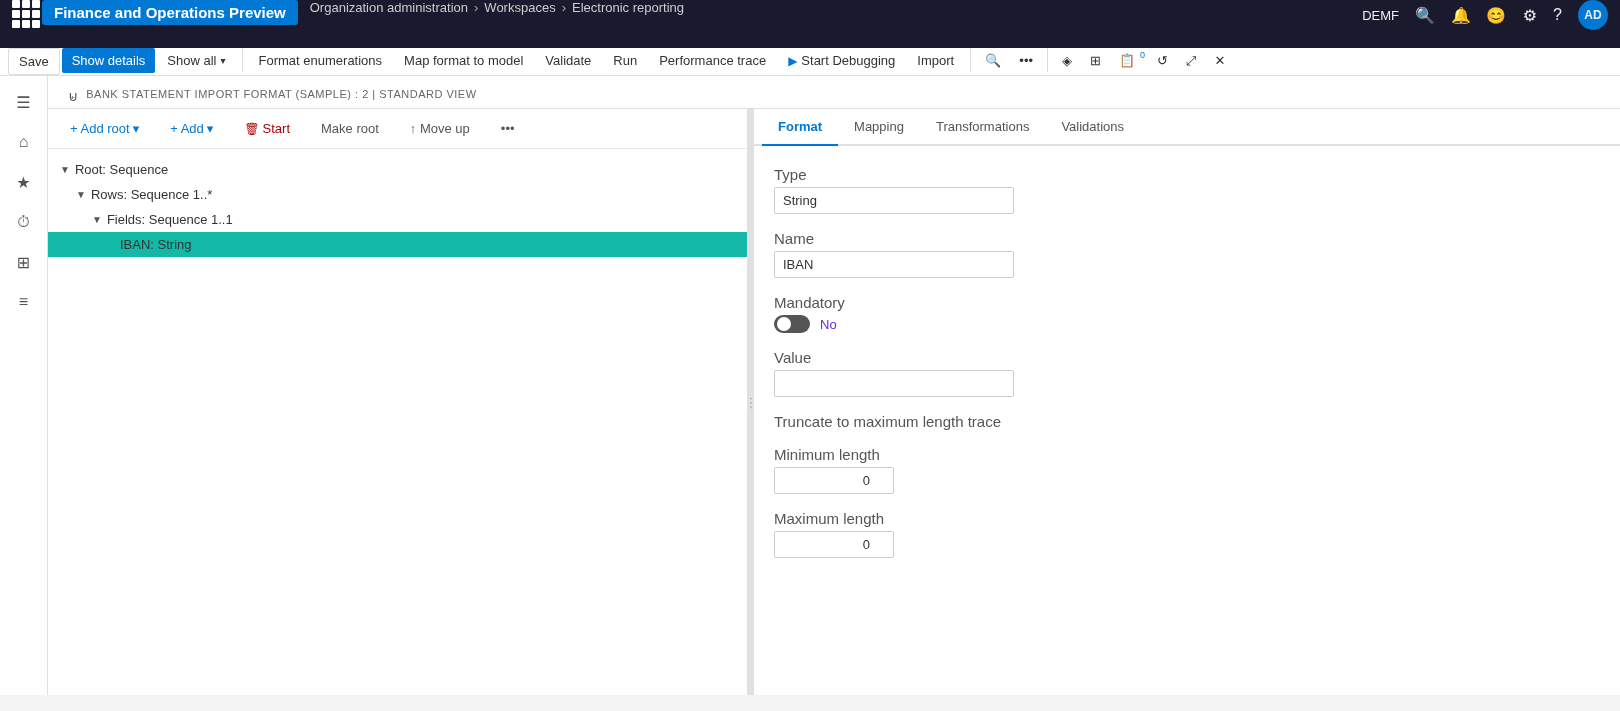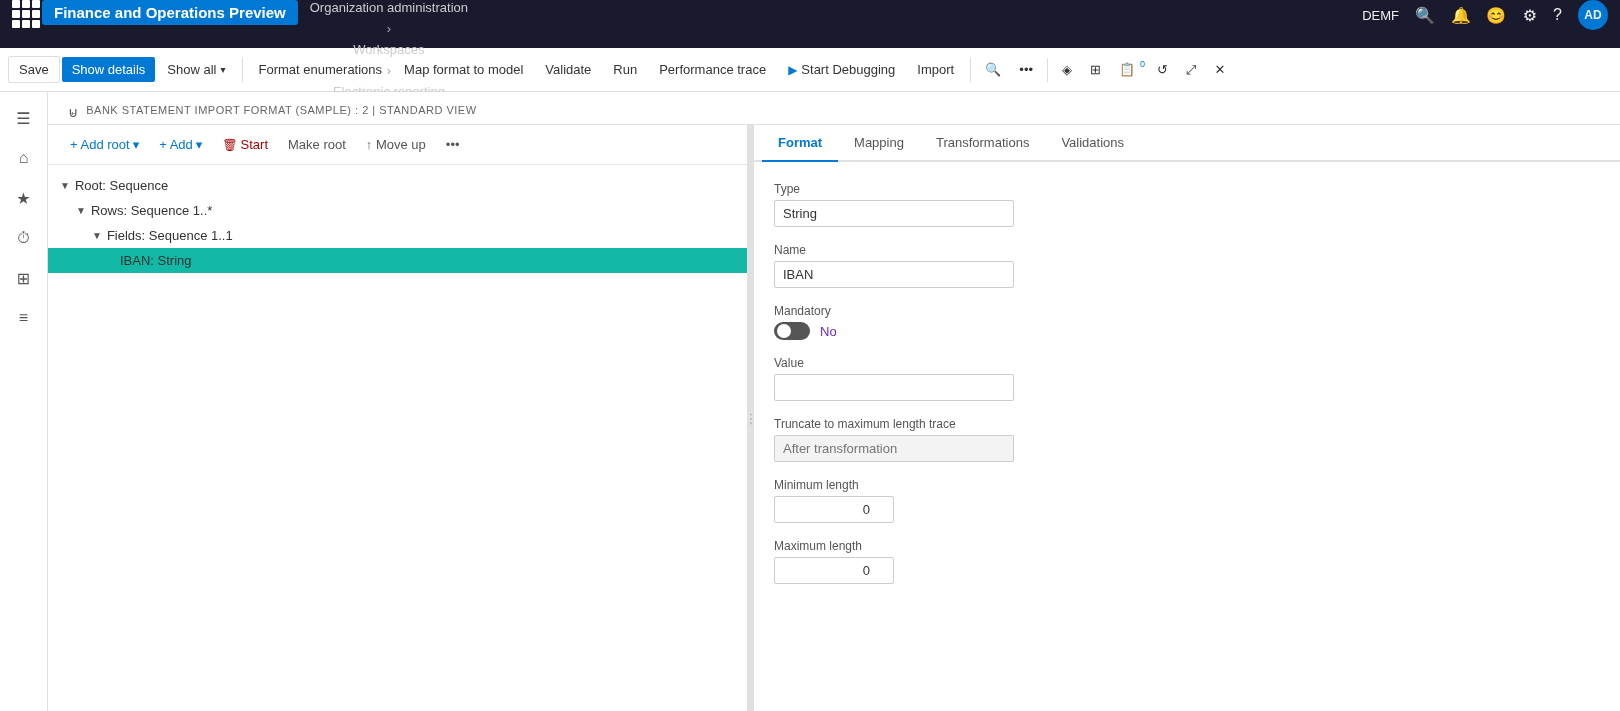--- a/index.html
+++ b/index.html
@@ -18,34 +18,34 @@
     .top-bar-waffle {
       width: 28px; height: 28px;
       display: grid; grid-template-columns: repeat(3,8px); grid-template-rows: repeat(3,8px);
       gap: 2px; cursor: pointer;
     }
     .waffle-dot { background: white; border-radius: 1px; }
     .top-bar-title {
       font-size: 15px; font-weight: 600; color: white;
       background: #0078d4; padding: 4px 12px; border-radius: 3px; margin-right: 10px;
     }
-    .breadcrumb { display: flex; align-items: center; gap: 6px; font-size: 13px; color: #ccc; flex-direction: column; }
+    .breadcrumb { display: flex; align-items: center; gap: 6px; font-size: 13px; color: #ccc; }
     .breadcrumb-sep { color: #aaa; }
     .top-bar-right { margin-left: auto; display: flex; align-items: center; gap: 16px; color: #eee; font-size: 13px; }
     .top-bar-icon { cursor: pointer; font-size: 16px; }
     .avatar { background: #0078d4; border-radius: 50%; width: 30px; height: 30px; display: flex; align-items: center; justify-content: center; font-weight: 700; font-size: 12px; }
 
     
     .toolbar {
       display: flex;
-      align-items: center;
+      align-items: flex-start;
       background: white;
       border-bottom: 1px solid #ddd;
       padding: 0 8px;
-      height: 44px;
+      height: 28px;
       gap: 2px;
     }
     .toolbar-btn {
       display: flex; align-items: center; gap: 4px;
       padding: 5px 10px; border: none; background: transparent;
       cursor: pointer; font-size: 13px; color: #333; border-radius: 2px;
       white-space: nowrap;
     }
     .toolbar-btn.primary { background: #0078d4; color: white; }
     .toolbar-btn.save-btn { border: 1px solid #ddd; }
@@ -76,21 +76,21 @@
     }
     .page-breadcrumb { font-size: 11px; color: #666; margin-bottom: 4px; text-transform: uppercase; letter-spacing: 0.5px; }
     .page-title { font-size: 20px; font-weight: 600; color: #333; margin-bottom: 12px; }
 
     
     .designer-body { display: flex; flex: 1; overflow: hidden; }
 
     
     .tree-section { width: 700px; border-right: 1px solid #e0e0e0; display: flex; flex-direction: column; background: white; }
     .tree-toolbar {
-      display: flex; align-items: center; gap: 0;
+      display: flex; align-items: center; gap: 11px;
       padding: 8px 12px; border-bottom: 1px solid #e8e8e8;
       background: white;
     }
     .tree-btn {
       display: flex; align-items: center; gap: 3px;
       padding: 4px 10px; border: none; background: transparent;
       cursor: pointer; font-size: 13px; color: #0078d4; border-radius: 2px;
     }
     .tree-btn.danger { color: #a80000; }
     .tree-btn.grey { color: #555; }
@@ -120,21 +120,21 @@
     }
     .tab {
       padding: 10px 16px; cursor: pointer; font-size: 13px; color: #555;
       border-bottom: 2px solid transparent; margin-bottom: -2px;
     }
     .tab.active { color: #0078d4; border-bottom-color: #0078d4; font-weight: 600; }
 
     
     .form-body { padding: 20px; display: flex; flex-direction: column; gap: 16px; }
     .form-group { display: flex; flex-direction: column; gap: 4px; }
-    .form-label { font-size: 12px; color: #555; font-weight: 500; }
+    .form-label { font-size: 15px; color: #555; font-weight: 500; }
     .form-input {
       border: 1px solid #ccc; border-radius: 2px; padding: 5px 8px;
       font-size: 13px; color: #333; background: white; outline: none;
       width: 240px;
     }
     .form-input.readonly { background: #f3f3f3; color: #666; }
 
     
     .toggle-row { display: flex; align-items: center; gap: 10px; }
     .toggle {
@@ -325,21 +325,20 @@
             </div>
           </div>
 
           <div class="form-group">
             <label class="form-label">Value</label>
             <input class="form-input" type="text" style="">
           </div>
 
           <div class="form-group">
             <label class="form-label">Truncate to maximum length trace</label>
-            <input class="form-input readonly" type="text" readonly="" placeholder="After transformation" style="">
           </div>
 
           <div class="form-group">
             <label class="form-label">Minimum length</label>
             <input class="number-input" type="number" value="0" style="">
           </div>
 
           <div class="form-group">
             <label class="form-label">Maximum length</label>
             <input class="number-input" type="number" value="0" style="">

